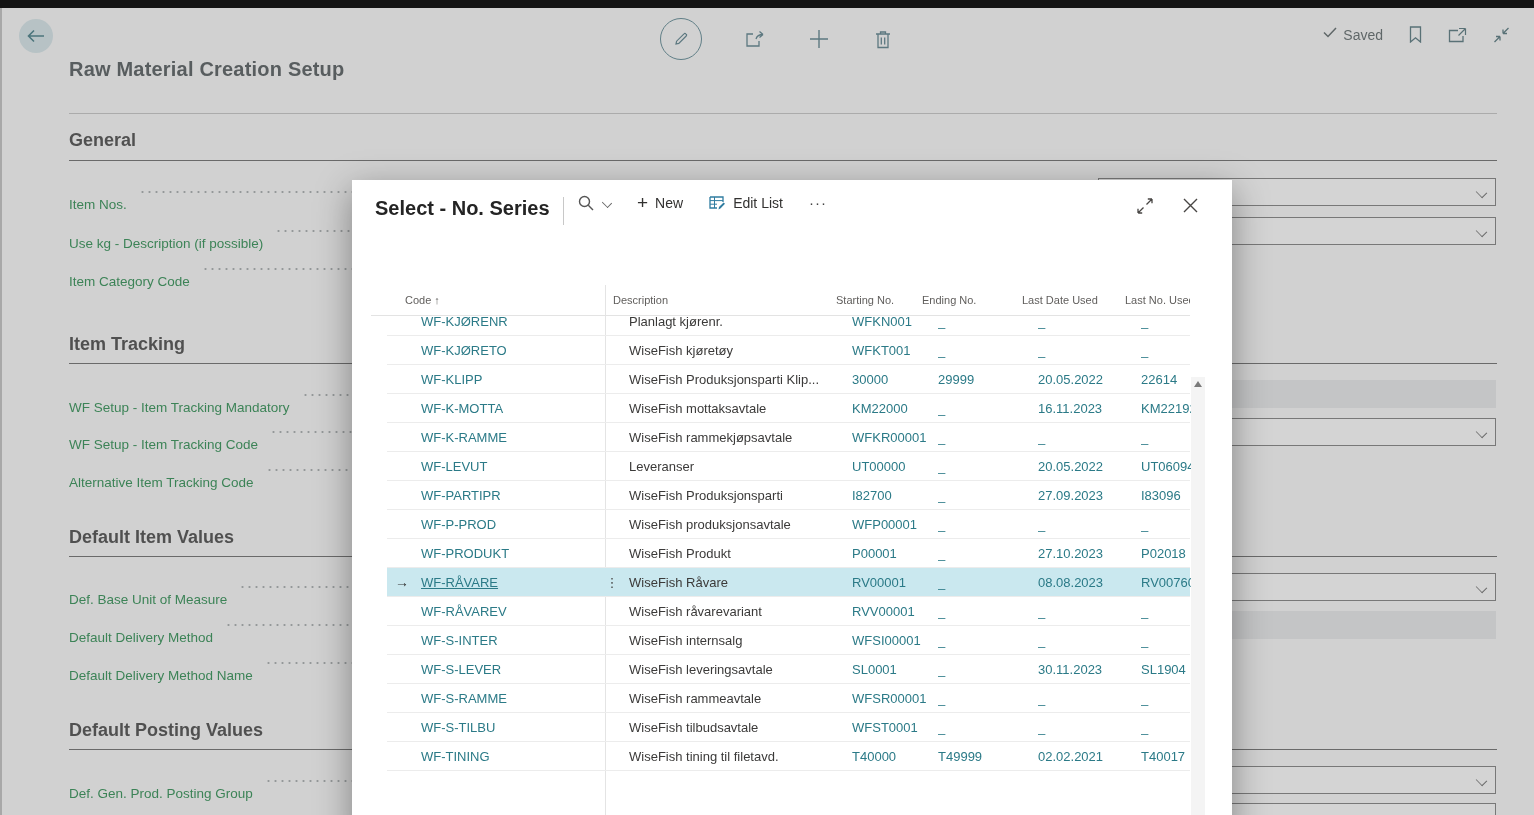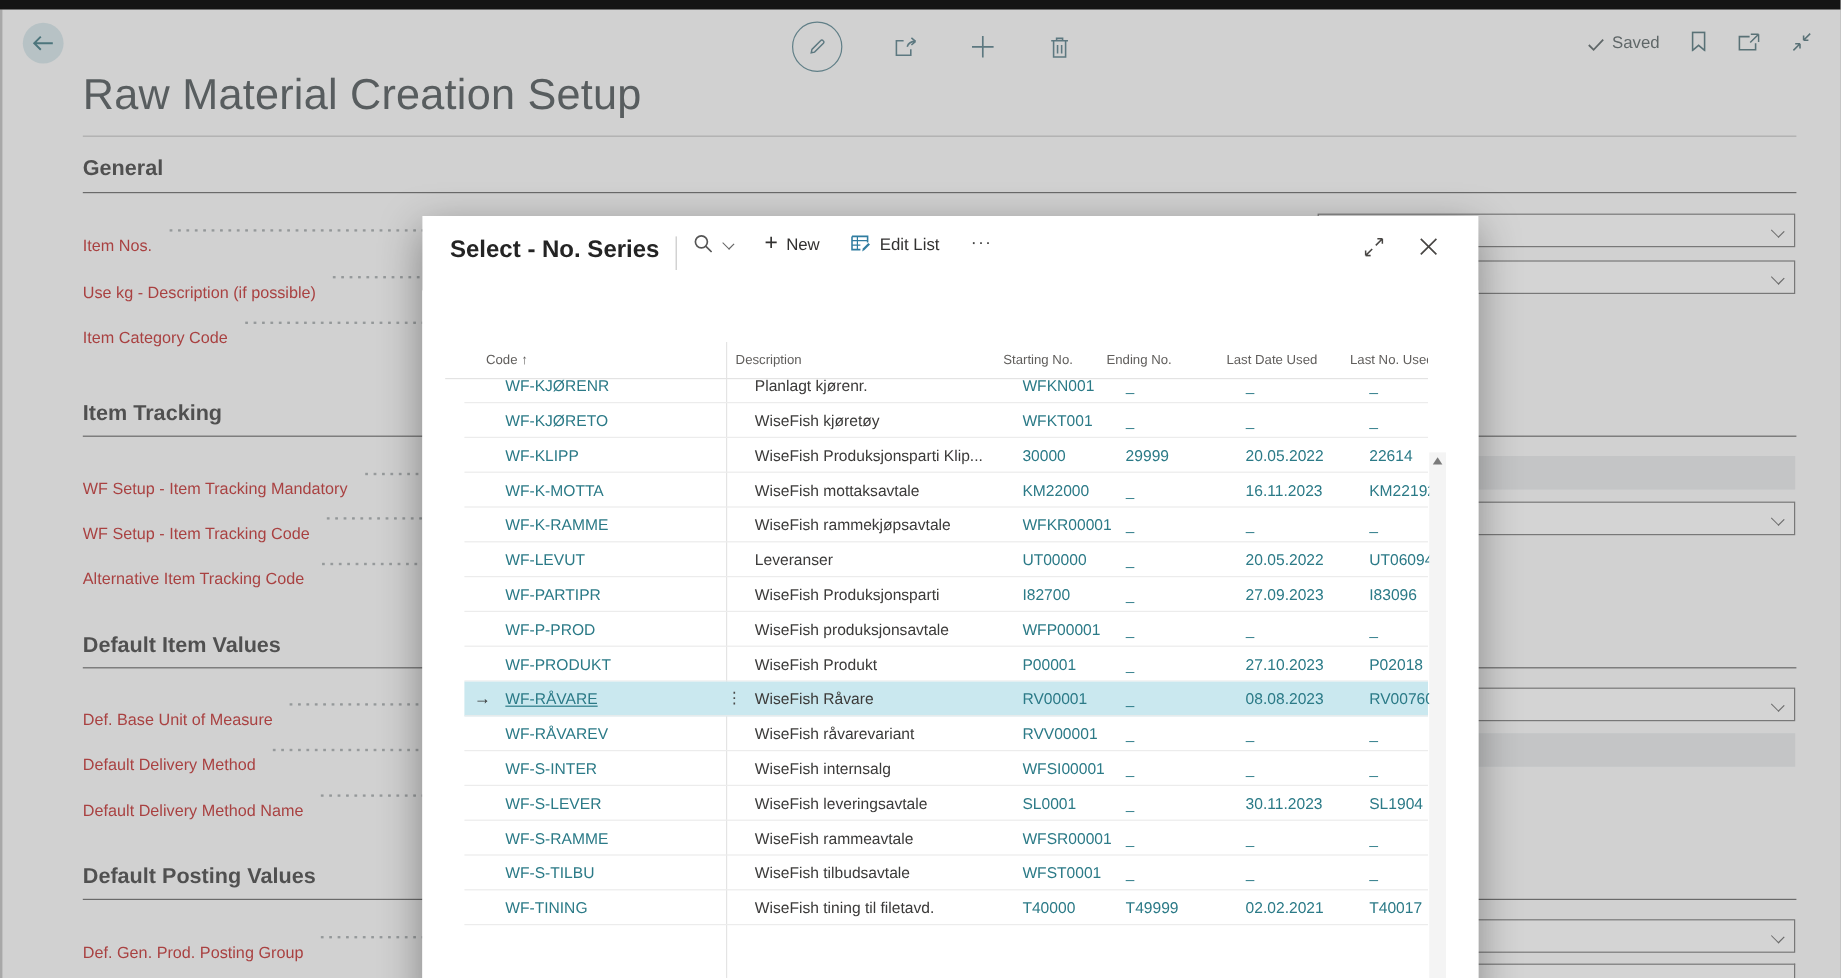--- a/index.html
+++ b/index.html
@@ -7,32 +7,32 @@
        font-family:"Liberation Sans","DejaVu Sans",sans-serif;
        background:#f4f4f4;}
   
   .topbar{position:absolute;left:0;top:0;width:1534px;height:8px;background:#141414;z-index:5;}
   .leftedge{position:absolute;left:0;top:8px;width:2px;height:807px;background:#b8b8b8;}
   
   .page{position:absolute;inset:0;background:#f6f6f6;}
   .back-btn{position:absolute;left:19px;top:19px;width:34px;height:34px;border-radius:50%;
             background:#cfe0e4;color:#2e6b76;display:flex;align-items:center;justify-content:center;
             font-size:17px;}
-  .page-title{position:absolute;left:69px;top:58px;font-size:36px;font-weight:400;color:#3f4749;letter-spacing:.2px;}
+  .page-title{position:absolute;left:69px;top:58px;font-size:20px;font-weight:700;color:#3f4749;letter-spacing:.2px;}
   .toolbar{position:absolute;top:18px;left:660px;display:flex;align-items:center;gap:42px;color:#46707c;}
   .tb-ic{width:22px;height:22px;display:flex;align-items:center;justify-content:center;}
   .pencil-circle{width:40px;height:40px;border:1px solid #4c7a86;border-radius:50%;
                  display:flex;align-items:center;justify-content:center;}
   .statusbar{position:absolute;top:26px;right:24px;display:flex;align-items:center;gap:26px;color:#40656d;}
-  .saved{display:flex;align-items:flex-end;gap:6px;font-size:14px;color:#4a5557;}
+  .saved{display:flex;align-items:flex-start;gap:6px;font-size:14px;color:#4a5557;}
   .hair{position:absolute;left:69px;width:1428px;height:1px;background:#bcbcbc;}
   .sec-head{position:absolute;left:69px;font-size:18px;font-weight:600;color:#333;}
   .sec-rule{position:absolute;left:69px;width:1428px;height:1px;background:#5a5a5a;}
   .frow{position:absolute;left:69px;width:1156px;height:20px;display:flex;align-items:center;}
-  .flabel{font-size:13.5px;color:#b91c1c;white-space:nowrap;margin-top:24px;}
+  .flabel{font-size:13.5px;color:#15803d;white-space:nowrap;margin-top:24px;}
   .leader{flex:1;height:2px;margin:0 10px 0 12px;
           background-image:radial-gradient(circle,#9aa0a2 1px,transparent 1.2px);
           background-size:7px 2px;background-repeat:repeat-x;}
   .ctl{position:absolute;left:1098px;width:398px;height:28px;box-sizing:border-box;}
   .combo{background:#fafafa;border:1px solid #6f6f6f;}
   .combo .chev{position:absolute;right:9px;top:9px;width:8px;height:8px;border-right:1.6px solid #5a5a5a;
                border-bottom:1.6px solid #5a5a5a;transform:rotate(45deg) scale(1,.8);}
   .disab{background:#e2e4e6;}
   
   .dim{position:absolute;left:0;top:8px;width:1534px;height:807px;background:rgba(138,138,138,.34);z-index:10;}

